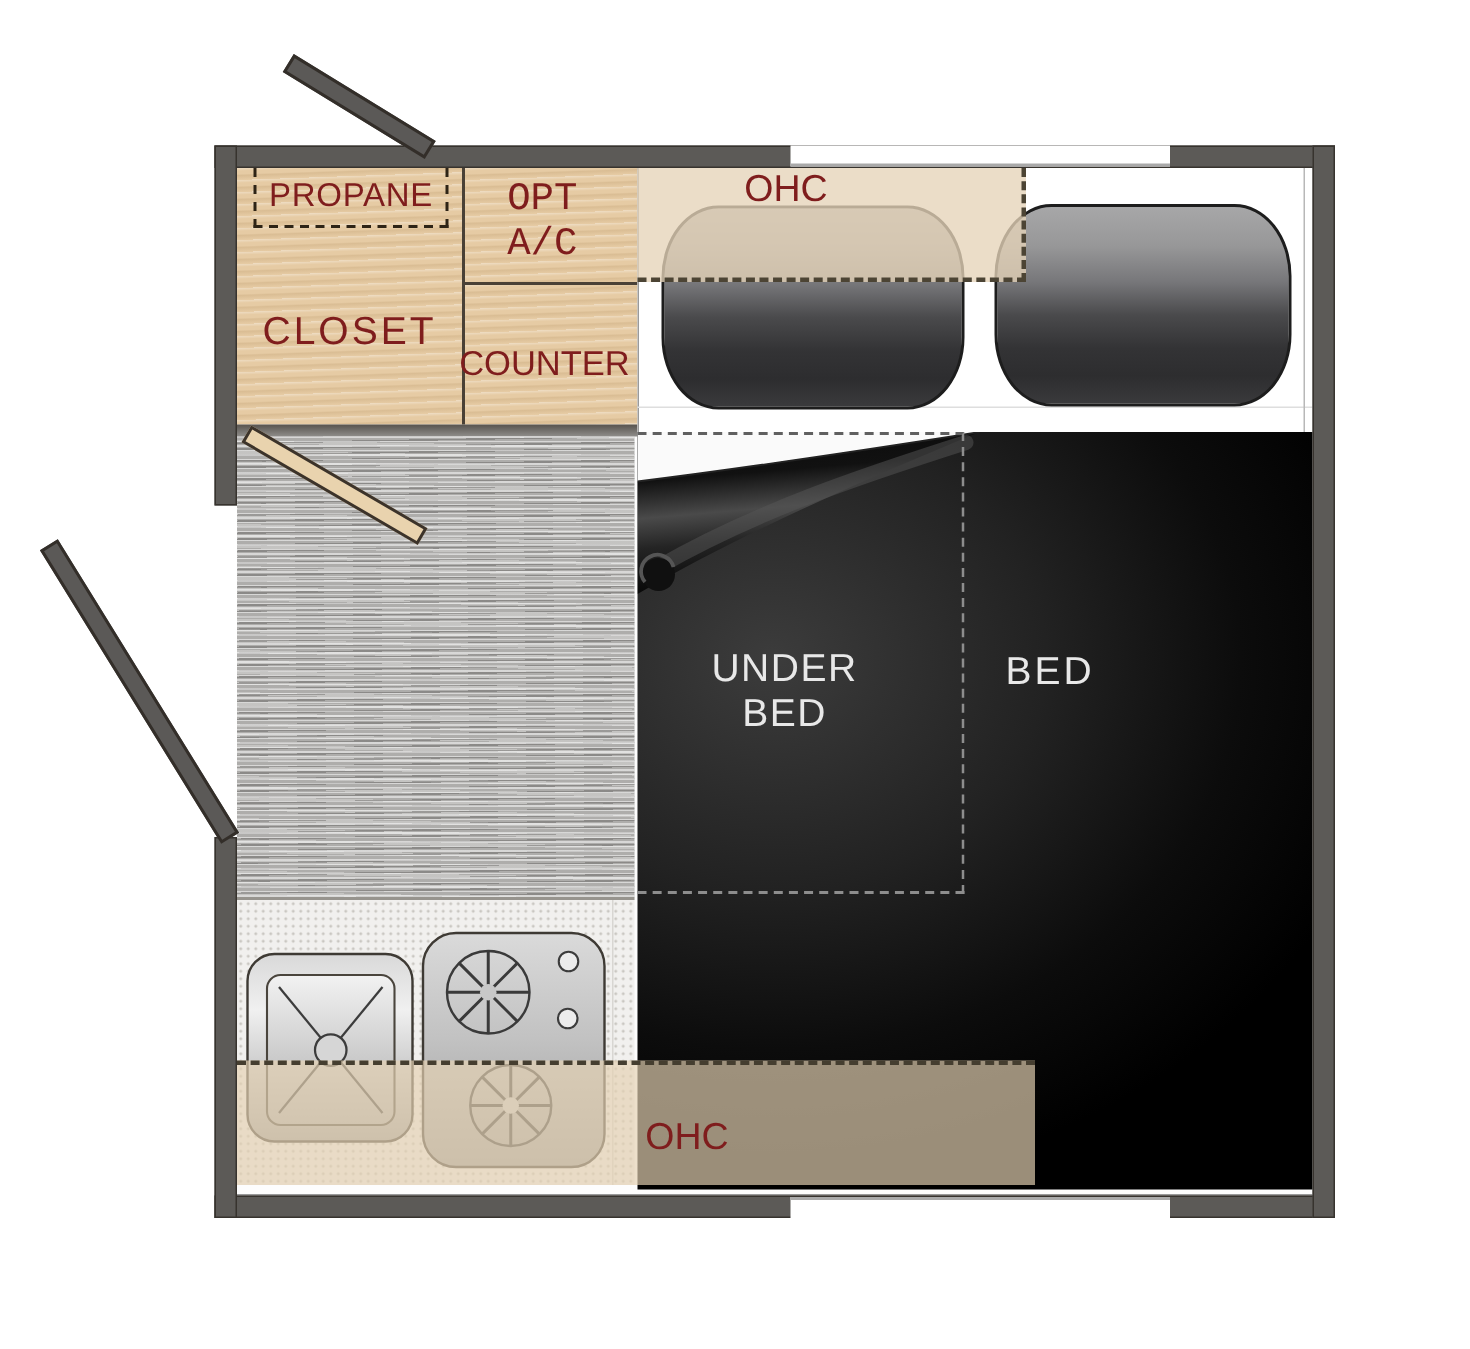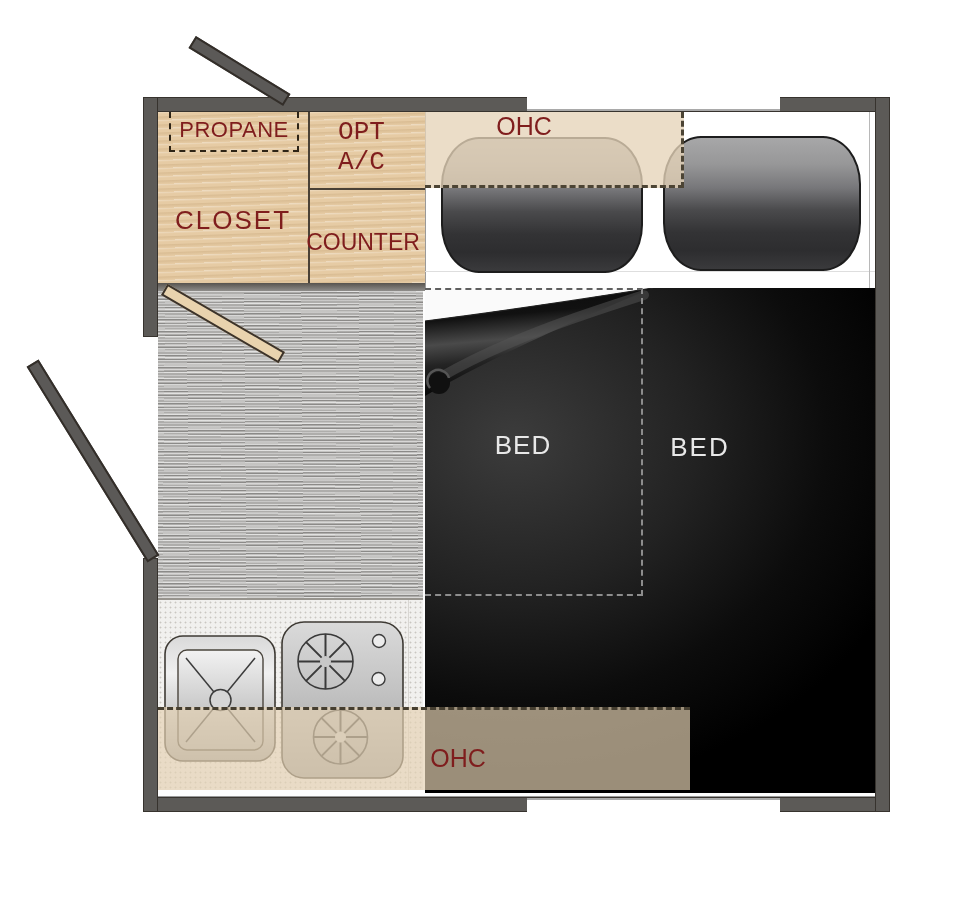--- a/index.html
+++ b/index.html
@@ -197,15 +197,16 @@
 <div class="label dark propane-label">PROPANE</div>
 <div class="label dark closet-label">CLOSET</div>
 <div class="label dark optac-label">
   <div>OPT</div>
   <div>A/C</div>
 </div>
 <div class="label dark counter-label">COUNTER</div>
 <div class="label dark ohc-top-label">OHC</div>
 <div class="label dark ohc-bottom-label">OHC</div>
 <div class="label light underbed-label">
+  <div>UNDER</div>
   <div>BED</div>
 </div>
 <div class="label light bed-label">BED</div>
 
 </body></html>

